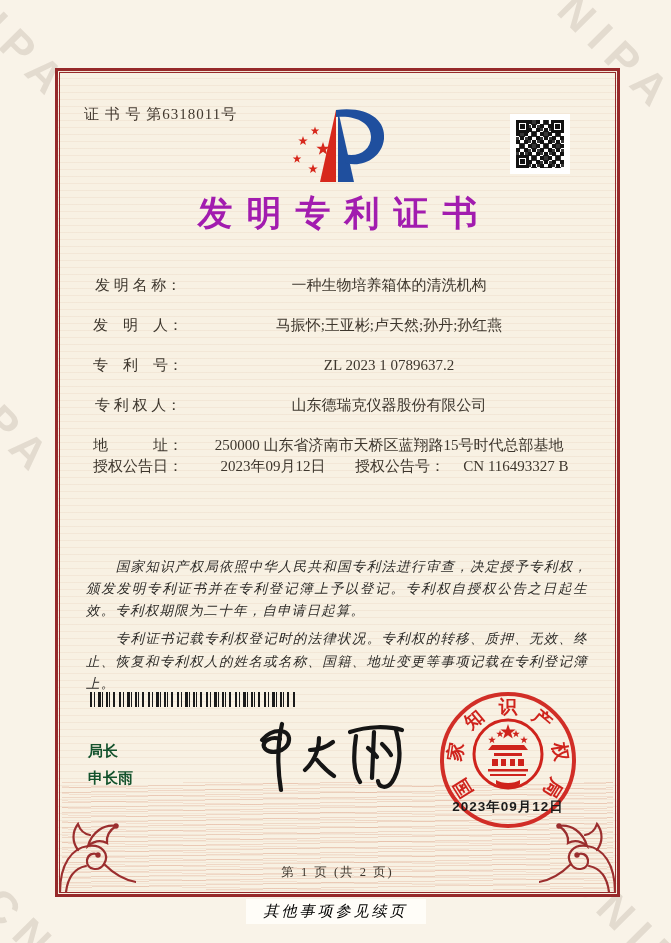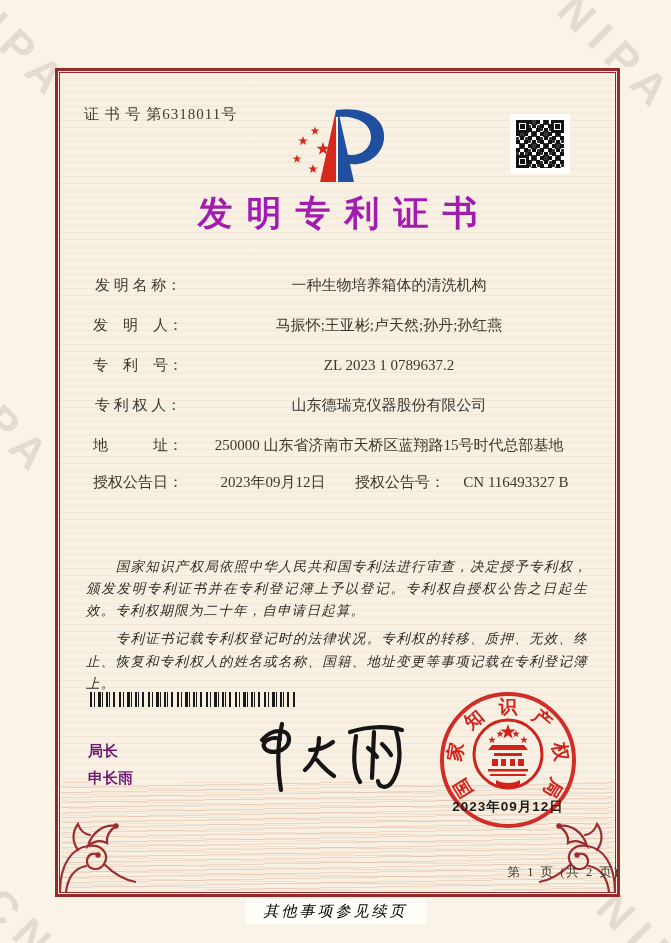--- a/index.html
+++ b/index.html
@@ -59,21 +59,21 @@
   .finder.bl{left:0;bottom:0;}
   .title{
     position:absolute;left:55px;top:190px;width:565px;z-index:3;text-align:center;
     font-size:35px;font-weight:700;letter-spacing:14px;text-indent:14px;color:#a21caf;
   }
   
   .rows{position:absolute;left:85px;top:275px;width:502px;z-index:3;font-size:15px;color:#3d362d;text-align:center;}
   .row{display:flex;margin-bottom:19px;line-height:21px;}
   .row .lbl{white-space:pre;width:106px;flex:none;}
   .row .val{flex:1;}
-  .row.addr{margin-bottom:16px;}
+  .row.addr{margin-bottom:0;}
   .row.two .v1{width:164px;flex:none;}
   .row.two .lbl2{white-space:pre;flex:none;}
   
   .legal{
     position:absolute;left:86px;top:556px;width:502px;z-index:3;
     font-size:13.5px;font-style:italic;line-height:1.64;letter-spacing:1.2px;
     color:#2d2b28;text-align:justify;
   }
   .legal p{margin:0 0 6px 0;text-indent:2.2em;}
   
@@ -83,21 +83,21 @@
       #1a1a1a 0 2px, rgba(0,0,0,0) 2px 4px,
       #1a1a1a 4px 5px, rgba(0,0,0,0) 5px 8px,
       #1a1a1a 8px 11px, rgba(0,0,0,0) 11px 12px,
       #1a1a1a 12px 13px, rgba(0,0,0,0) 13px 16px,
       #1a1a1a 16px 18px, rgba(0,0,0,0) 18px 19px,
       #1a1a1a 19px 20px, rgba(0,0,0,0) 20px 23px,
       #1a1a1a 23px 25px, rgba(0,0,0,0) 25px 29px);
   }
   .sig-title,.sig-name{
     position:absolute;left:88px;z-index:3;
-    font:700 15px "Liberation Sans","DejaVu Sans",sans-serif;color:#701a75;
+    font:700 15px "Liberation Sans","DejaVu Sans",sans-serif;color:#14532d;
   }
   .sig-title{top:742px;}
   .sig-name{top:769px;}
   .sig-script{position:absolute;left:222px;top:716px;z-index:3;}
   
   .seal{position:absolute;left:438px;top:690px;width:140px;height:140px;z-index:4;}
   .seal-ring{position:absolute;inset:2px;border:4px solid #cf231c;border-radius:50%;opacity:0.95;}
   .seal-char{
     position:absolute;left:50%;top:50%;width:22px;height:22px;margin:-11px;
     text-align:center;font-size:18.5px;font-weight:700;color:#cf231c;line-height:22px;
@@ -108,21 +108,21 @@
   .sc3{transform:rotate(0deg)    translate(0,-53px);}
   .sc4{transform:rotate(40deg)   translate(0,-53px);}
   .sc5{transform:rotate(81deg)   translate(0,-53px);}
   .sc6{transform:rotate(122deg)  translate(0,-53px);}
   .emblem{position:absolute;left:32px;top:22px;}
   .seal-date{
     position:absolute;left:-10px;right:-10px;top:108px;text-align:center;z-index:5;
     font:600 13.5px "Liberation Sans","DejaVu Sans",sans-serif;color:#1c1c1c;letter-spacing:1px;
   }
   
-  .page-num{position:absolute;left:55px;top:864px;width:565px;text-align:right;z-index:3;font-size:12.5px;color:#3d362d;letter-spacing:2px;}
+  .page-num{position:absolute;left:55px;top:864px;width:565px;text-align:center;z-index:3;font-size:12.5px;color:#3d362d;letter-spacing:2px;}
   .foot-note{position:absolute;left:0;top:899px;width:671px;text-align:center;z-index:3;}
   .foot-note span{
     display:inline-block;background:#fffdf8;padding:3px 18px;
     font-size:15px;font-style:italic;letter-spacing:3px;color:#000000;
   }
 </style>
 </head>
 <body>
 
 <div class="page">

